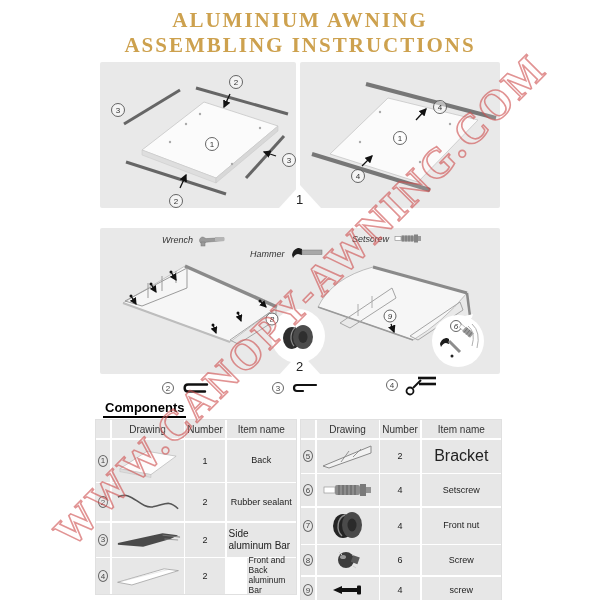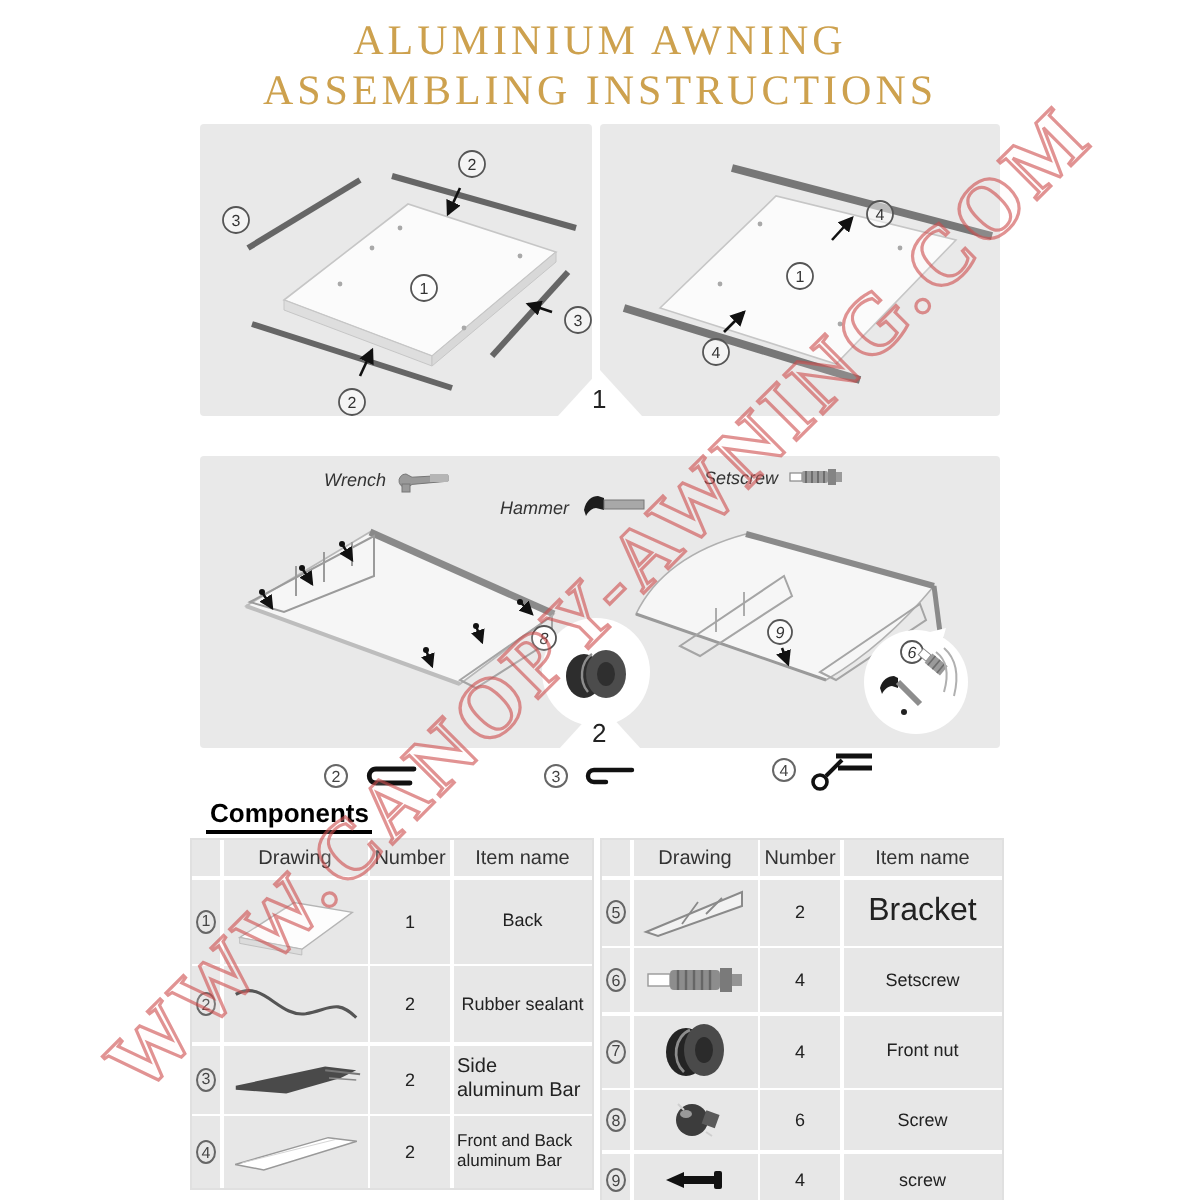--- a/index.html
+++ b/index.html
@@ -1,21 +1,21 @@
 <!DOCTYPE html>
 <html><head>
 <meta charset="utf-8">
 <style>
   html,body{margin:0;padding:0;}
   body{width:600px;height:600px;background:#ffffff;position:relative;overflow:hidden;
        font-family:"Liberation Sans",sans-serif;color:#222;}
   .abs{position:absolute;}
   
   .title{top:8px;left:0;width:600px;text-align:center;
-         font-family:"Liberation Serif",serif;font-weight:normal;font-size:21px;
+         font-family:"Liberation Serif",serif;font-weight:bold;font-size:21px;
          letter-spacing:2px;color:#cda14e;line-height:1.2;}
   
   .panel{background:#e9e9e9;border-radius:2px;}
   .p1a{left:100px;top:62px;width:196px;height:146px;}
   .p1b{left:300px;top:62px;width:200px;height:146px;}
   .p2 {left:100px;top:228px;width:400px;height:146px;font-style:italic;}
   
   .notch{width:0;height:0;border-left:21px solid transparent;border-right:21px solid transparent;
          border-bottom:23px solid #ffffff;}
   .stepnum{font-size:13px;color:#222;}
@@ -328,21 +328,21 @@
   <div class="cell">
       <span class="circ">4</span>
     </div>
   <div class="cell">
     <svg width="76" height="26" viewBox="0 0 76 26">
       <polygon points="4,20 56,5 72,7 20,23" fill="#ffffff" stroke="#999" stroke-width="0.8"></polygon>
       <line x1="8" y1="19" x2="60" y2="6" stroke="#d0d0d0" stroke-width="0.5"></line>
     </svg>
   </div>
   <div class="cell">2</div>
-  <div class="cell itemname" style="font-size:8.5px;">Front and Back aluminum Bar</div>
+  <div class="cell itemname" style="font-size:8.5px;margin-left:20px;">Front and Back aluminum Bar</div>
 </div>
 
 <div class="abs ctable tright">
   <div class="cell hcell"></div>
   <div class="cell hcell">Drawing</div>
   <div class="cell hcell">Number</div>
   <div class="cell hcell">Item name</div>
 
   <div class="cell">
       <span class="circ">5</span>

